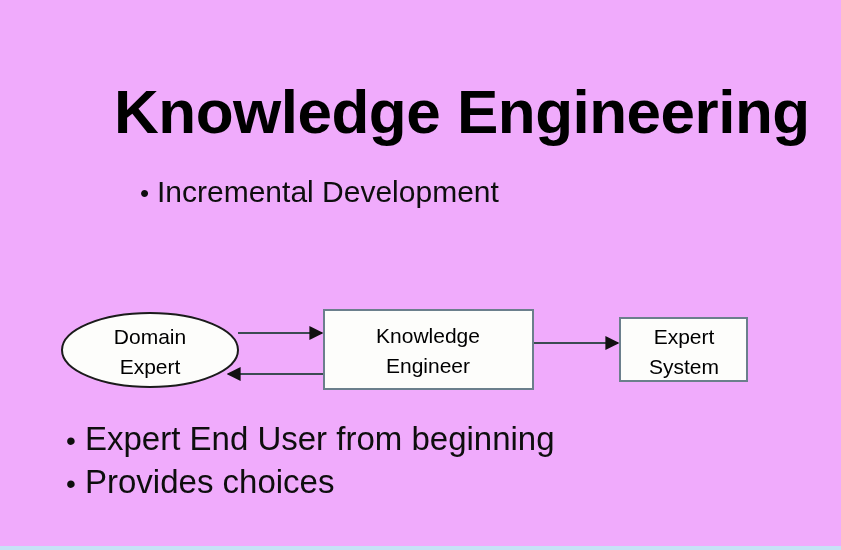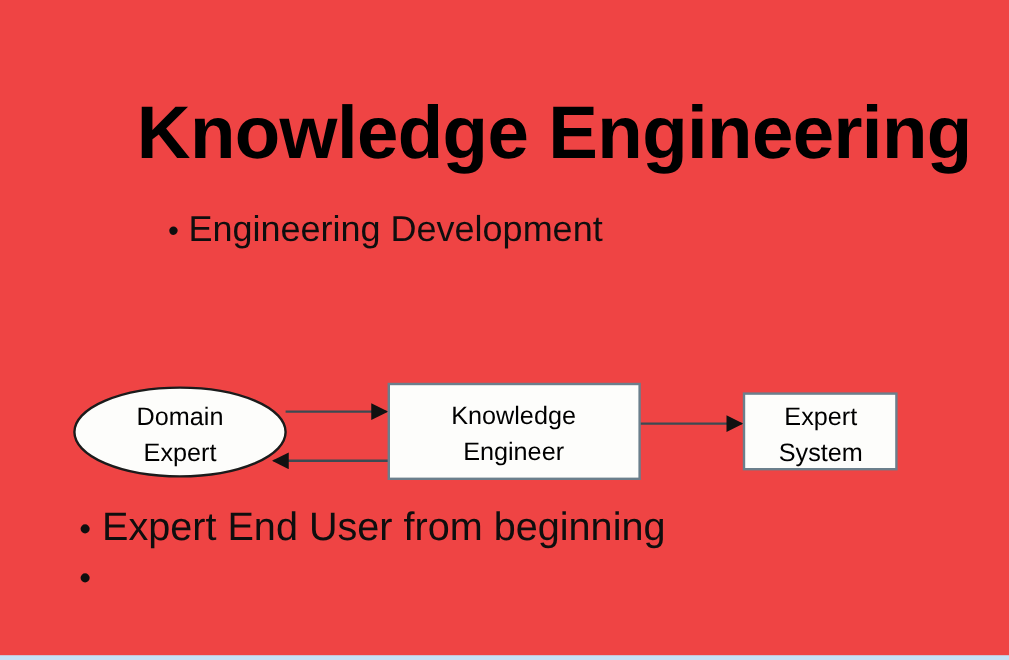--- a/index.html
+++ b/index.html
@@ -9,21 +9,21 @@
   body {
     width: 841px;
     height: 550px;
     overflow: hidden;
     font-family: "Liberation Sans", sans-serif;
   }
   #slide {
     position: relative;
     width: 841px;
     height: 550px;
-    background: #ef4444;
+    background: #f0abfc;
     overflow: hidden;
   }
   #slide-bottom-edge {
     position: absolute;
     left: 0;
     bottom: 0;
     width: 841px;
     height: 4px;
     background: #c6e1f6;
   }
@@ -61,21 +61,21 @@
   #top-bullet-list .bullet-dot {
     width: 17px;
     font-size: 26px;
     line-height: 40px;
   }
 
   
   #diagram {
     position: absolute;
     left: 0;
-    top: 302px;
+    top: 292px;
     width: 841px;
     height: 115px;
   }
   #diagram svg {
     display: block;
   }
   .node-label {
     font-family: "Liberation Sans", sans-serif;
     font-size: 21px;
     fill: #000000;
@@ -107,21 +107,21 @@
 </head>
 <body>
 
 <div id="slide">
 
   <h1 id="slide-title">Knowledge Engineering</h1>
 
   <ul id="top-bullet-list">
     <li class="bullet-row">
       <span class="bullet-dot">•</span>
-      <span class="bullet-text">Engineering Development</span>
+      <span class="bullet-text">Incremental Development</span>
     </li>
   </ul>
 
   <div id="diagram">
     <svg width="841" height="115" viewBox="0 0 841 115" xmlns="http://www.w3.org/2000/svg">
 
       <defs>
         <marker id="arrow-right" viewBox="0 0 10 10" refX="9" refY="5" markerWidth="7" markerHeight="7" orient="auto-start-reverse">
           <path d="M 0 0 L 10 5 L 0 10 z" fill="#111111"></path>
         </marker>
@@ -147,17 +147,18 @@
     </svg>
   </div>
 
   <ul id="bottom-bullet-list">
     <li class="bullet-row">
       <span class="bullet-dot">•</span>
       <span class="bullet-text">Expert End User from beginning</span>
     </li>
     <li class="bullet-row">
       <span class="bullet-dot">•</span>
+      <span class="bullet-text">Provides choices</span>
     </li>
   </ul>
 
   <div id="slide-bottom-edge"></div>
 </div>
 
 </body></html>

